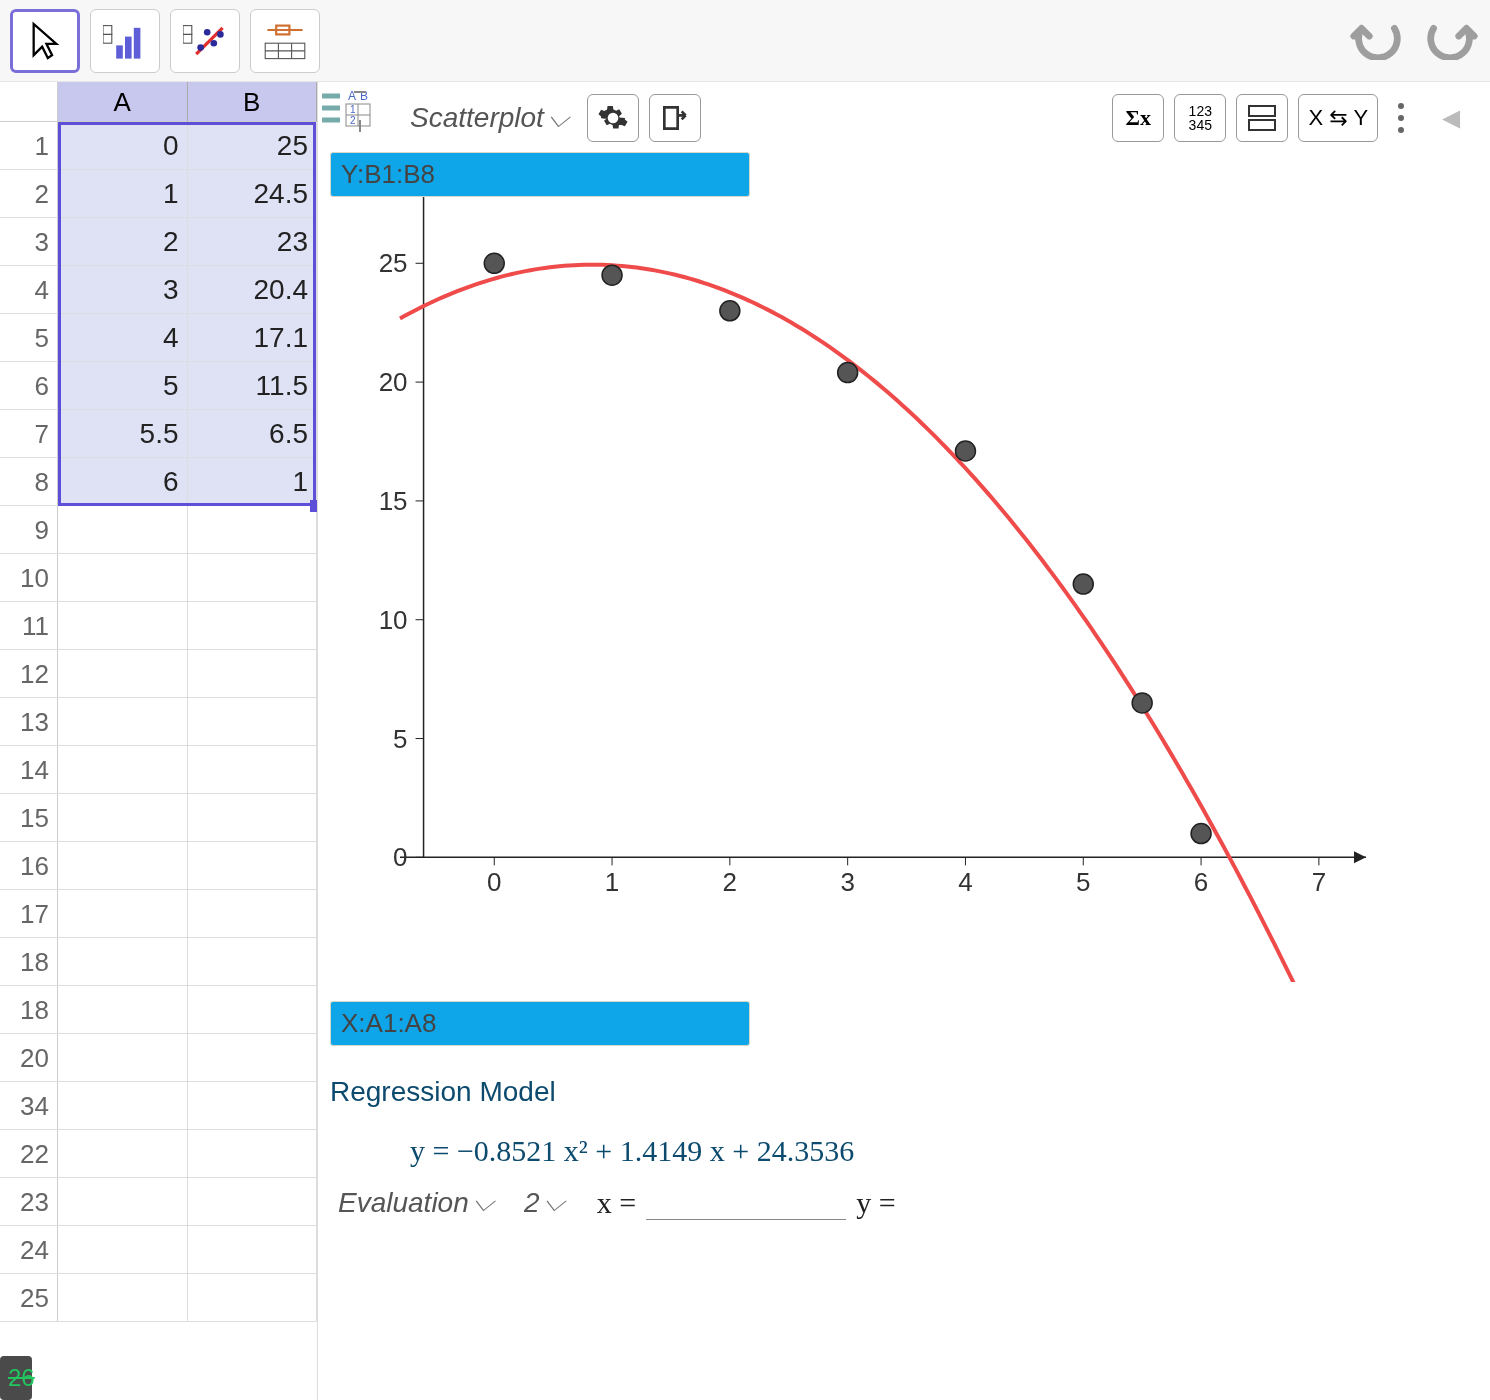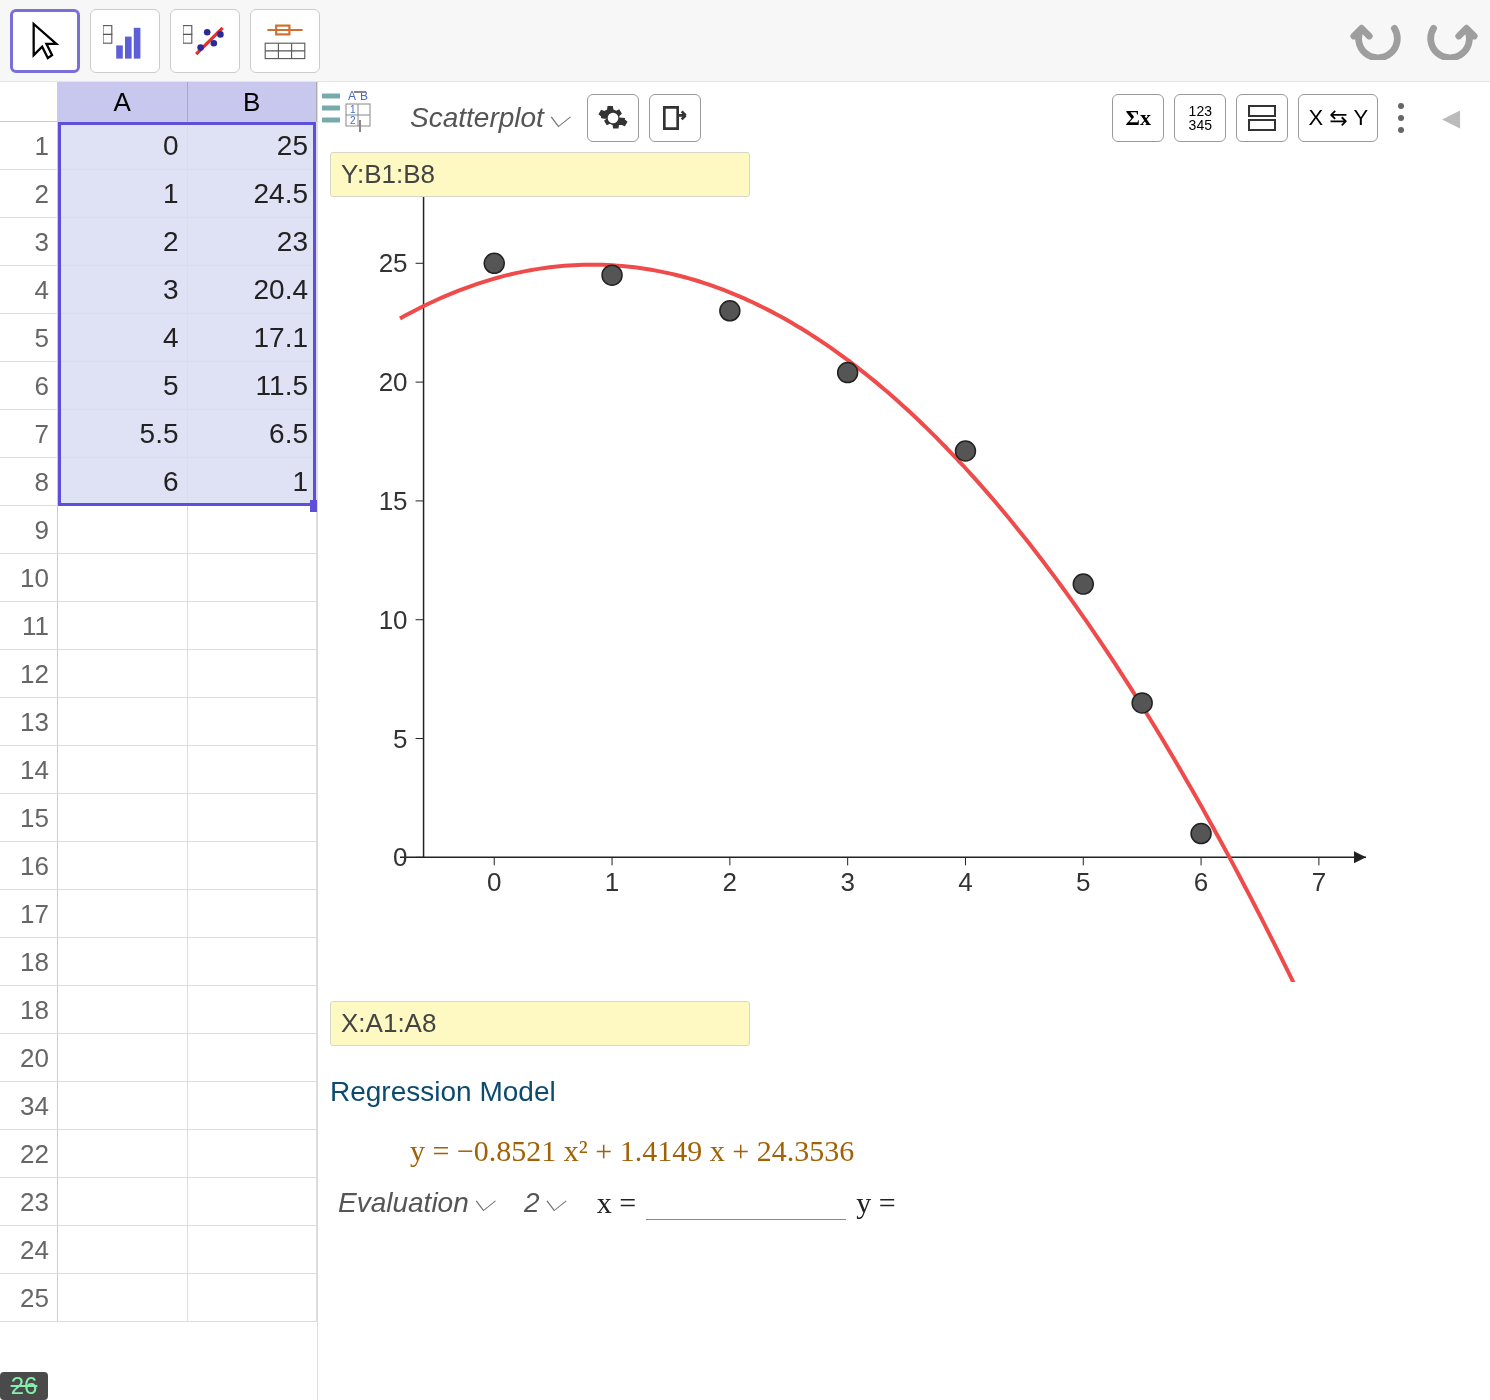--- a/index.html
+++ b/index.html
@@ -19,34 +19,34 @@
   .rowhead { width: 58px; text-align: right; padding-right: 8px; line-height: 48px; color: #666; font-size: 26px; border-right: 1px solid #ccc; }
   .cell { flex: 1; border-right: 1px solid #ddd; text-align: right; padding-right: 8px; line-height: 48px; font-size: 28px; color: #222; }
   .cell.sel { background: #dfe2f4; }
   .sel-outline { position: absolute; border: 3px solid #5e4fd8; pointer-events: none; }
   .sel-handle { position: absolute; width: 12px; height: 12px; background: #5e4fd8; }
   .right { flex: 1; display: flex; flex-direction: column; padding: 8px 12px 0 12px; position: relative; }
   .analysis-bar { display: flex; align-items: center; gap: 10px; height: 56px; }
   .select-box { display: flex; align-items: center; gap: 4px; padding: 4px 8px; font-size: 28px; color: #555; border-radius: 4px; cursor: pointer; font-style: italic; }
   .icon-btn { width: 52px; height: 48px; border: 1.5px solid #999; border-radius: 6px; background: #fff; display: flex; align-items: center; justify-content: center; cursor: pointer; }
   .analysis-right { display: flex; gap: 10px; align-items: center; margin-left: auto; }
-  .axis-label-box { background: #fef9c3; border: 1px solid #d8d6c8; border-radius: 3px; padding: 6px 10px; font-size: 26px; color: #444; }
+  .axis-label-box { background: #0ea5e9; border: 1px solid #d8d6c8; border-radius: 3px; padding: 6px 10px; font-size: 26px; color: #444; }
   .chart-wrap { position: relative; margin-top: 6px; }
   .chip-y { position: absolute; left: 0; top: 0; }
   .chip-x { margin-top: 12px; }
   .reg-section { margin-top: 30px; }
   .reg-title { color: #0c4a6e; font-size: 28px; margin-bottom: 26px; }
   .reg-row { display: flex; align-items: center; gap: 14px; font-size: 28px; color: #555; flex-wrap: wrap; }
-  .reg-eq { font-family: 'Times New Roman', serif; font-size: 30px; color: #a16207; margin-left: 80px; margin-bottom: 14px; }
+  .reg-eq { font-family: 'Times New Roman', serif; font-size: 30px; color: #0c4a6e; margin-left: 80px; margin-bottom: 14px; }
   .sym-eval { font-family: 'Times New Roman', serif; font-size: 30px; color: #222; display: flex; gap: 10px; align-items: baseline; margin-left: 10px; }
   .eval-input { border: none; border-bottom: 1px solid #888; width: 200px; height: 30px; font-size: 26px; }
   .kebab { display:flex; flex-direction:column; gap:6px; padding:10px; cursor:pointer; }
   .kebab span { width:6px; height:6px; background:#666; border-radius:50%; }
   .collapse-arrow { color:#bbb; font-size:30px; padding:6px 12px; cursor:pointer; }
-  .row26 { position:absolute; left:0; bottom:0; background:#4a4a4a; color:#86efac; border-radius:4px; padding:0 8px; font-size:24px; line-height:28px; width:48px; text-align:center; text-decoration: line-through;}
+  .row26 { position:absolute; left:0; bottom:0; background:#4a4a4a; color:#22c55e; border-radius:4px; padding:8px 8px; font-size:24px; line-height:28px; width:32px; text-align:center; text-decoration: line-through;}
 </style>
 </head>
 <body>
 
 <div class="toolbar">
   <div class="tool-btn active">
     <svg width="34" height="40" viewBox="0 0 24 28">
         <path d="M4 2 L4 24 L10 18 L14 26 L17 24 L13 16 L20 16 Z" fill="#fff" stroke="#000" stroke-width="1.6"></path>
       </svg>
   </div>

